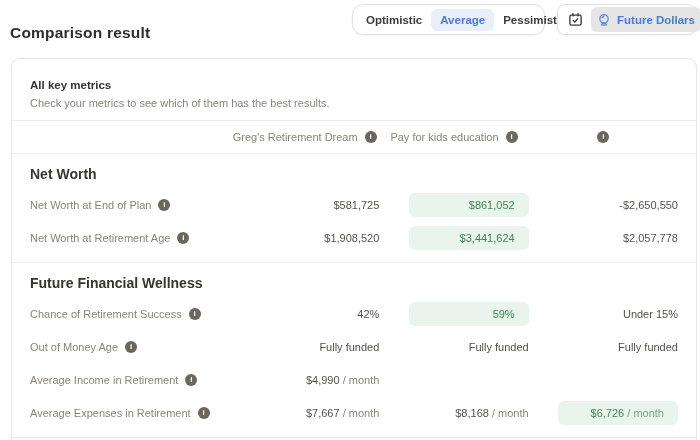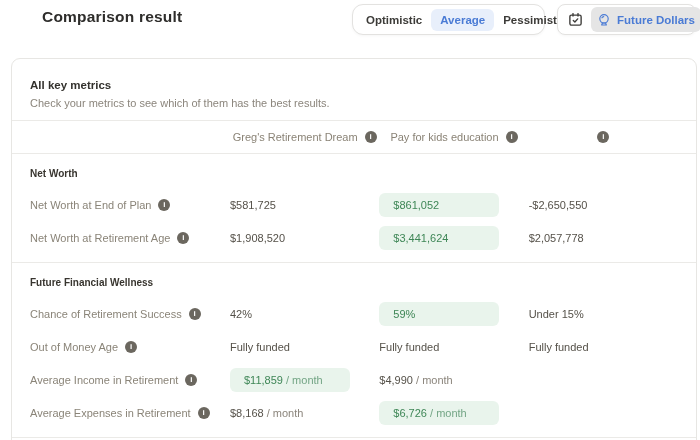--- a/index.html
+++ b/index.html
@@ -9,26 +9,25 @@
     overflow: hidden;
     background: #ffffff;
     font-family: "Liberation Sans", sans-serif;
     position: relative;
   }
   * { box-sizing: border-box; }
 
   
   .page-title {
     position: absolute;
-    left: 10px; top: 8px;
+    left: 10px; top: 24px;
     font-size: 15.5px;
     font-weight: 700;
     color: #2e2d2b;
     letter-spacing: .2px;
-    margin-left: 32px;
   }
   .seg-group {
     position: absolute;
     top: 4px;
     height: 31px;
     background: #fff;
     border: 1px solid #e3e2e0;
     border-radius: 8px;
     display: flex;
     align-items: center;
@@ -101,38 +100,38 @@
     font-size: 11px;
     color: #8a8376;
     white-space: nowrap;
   }
 
   .section { border-top: 1px solid #ebeae7; padding: 10px 0 8px; }
   .section-title {
     height: 20px; line-height: 20px;
     margin-bottom: 4px;
     padding: 0 18px;
-    font-size: 10px;
+    font-size: 14px;
     font-weight: 700;
     color: #38352f;
   }
   .row {
     display: grid;
     grid-template-columns: 200px 1fr 1fr 1fr;
     align-items: center;
     height: 33px;
     padding: 0 18px;
   }
   .row-label {
     display: flex; align-items: center; gap: 7px;
     font-size: 11px;
     color: #8a8478;
     white-space: nowrap;
   }
-  .cell { text-align: left; font-size: 11px; color: #555149; white-space: nowrap; }
+  .cell { text-align: right; font-size: 11px; color: #555149; white-space: nowrap; }
   .suffix { color: #8b857c; }
   .pill {
     display: inline-block;
     background: #e9f4ec;
     border-radius: 6px;
     padding: 6px 14px;
     min-width: 120px;
   }
   .pill .amount { color: #3e8656; }
   .pill .suffix { color: #73a585; }
@@ -246,27 +245,27 @@
           </div>
           <div class="cell"><span><span class="amount">Fully funded</span></span></div>
           <div class="cell"><span><span class="amount">Fully funded</span></span></div>
           <div class="cell"><span><span class="amount">Fully funded</span></span></div>
         </div>
         <div class="row">
           <div class="row-label">
             <span>Average Income in Retirement</span>
             <span class="info">i</span>
           </div>
-          <div class="cell"><span class="pill"><span class="amount">$11,859</span><span class="suffix"> / month</span></span></div>
           <div class="cell"><span><span class="amount">$4,990</span><span class="suffix"> / month</span></span></div>
         </div>
         <div class="row">
           <div class="row-label">
             <span>Average Expenses in Retirement</span>
             <span class="info">i</span>
           </div>
+          <div class="cell"><span><span class="amount">$7,667</span><span class="suffix"> / month</span></span></div>
           <div class="cell"><span><span class="amount">$8,168</span><span class="suffix"> / month</span></span></div>
           <div class="cell"><span class="pill"><span class="amount">$6,726</span><span class="suffix"> / month</span></span></div>
         </div>
       </div>
     </div>
   <div class="bottom-divider"></div>
 </div>
 
 </body></html>

